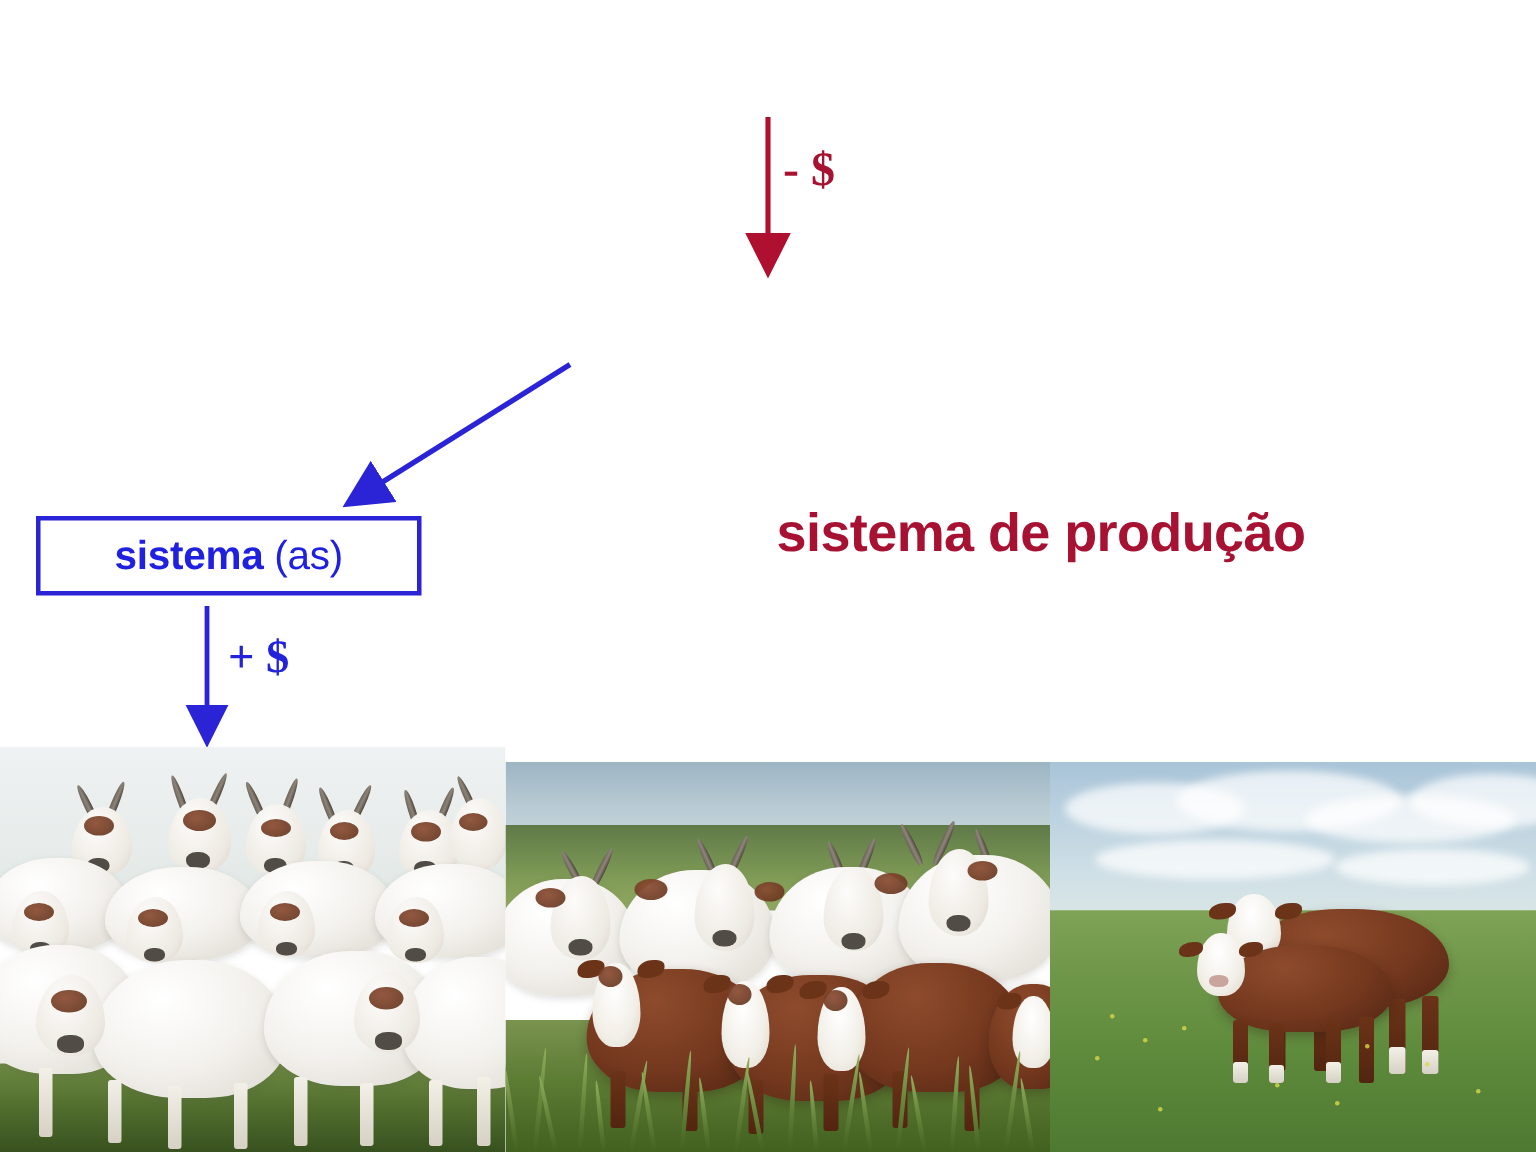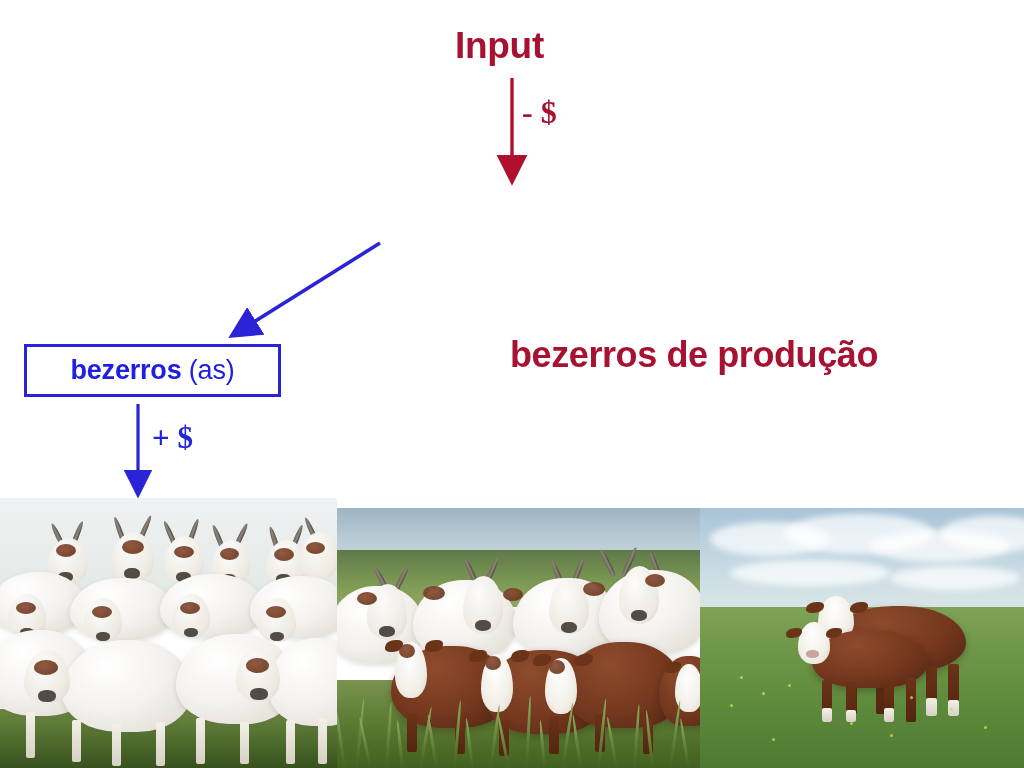--- a/index.html
+++ b/index.html
@@ -232,21 +232,20 @@
     background: linear-gradient(#6b3318, #52250f);
     border-radius: 2px;
   }
   .leg-w { background: linear-gradient(#f3f0e8, #d6d1c4); }
 </style>
 </head>
 <body>
 
 <div id="slide">
 
-  <div class="input-title">Input</div>
 
   <svg class="arrow-svg" style="left:490px; top:70px;" width="60" height="110">
     <defs>
       <marker id="ahRed" markerWidth="9" markerHeight="9" refX="3.2" refY="4.5" orient="auto">
         <path d="M0,0 L9,4.5 L0,9 z" fill="#B01030"></path>
       </marker>
     </defs>
     <line x1="22" y1="8" x2="22" y2="96" stroke="#B01030" stroke-width="3.4" marker-end="url(#ahRed)"></line>
   </svg>
 
@@ -257,37 +256,37 @@
     <defs>
       <marker id="ahBlue1" markerWidth="9" markerHeight="9" refX="3.2" refY="4.5" orient="auto">
         <path d="M0,0 L9,4.5 L0,9 z" fill="#2B23D6"></path>
       </marker>
     </defs>
     <line x1="150" y1="8" x2="16" y2="92" stroke="#2B23D6" stroke-width="3.6" marker-end="url(#ahBlue1)"></line>
   </svg>
 
   <div class="blue-box">
     <span class="blue-box-label">
-      <b>bezerros</b><span class="reg"> (as)</span>
+      <b>sistema</b><span class="reg"> (as)</span>
     </span>
   </div>
 
   <svg class="arrow-svg" style="left:120px; top:400px;" width="50" height="95">
     <defs>
       <marker id="ahBlue2" markerWidth="9" markerHeight="9" refX="3.2" refY="4.5" orient="auto">
         <path d="M0,0 L9,4.5 L0,9 z" fill="#2B23D6"></path>
       </marker>
     </defs>
     <line x1="18" y1="4" x2="18" y2="80" stroke="#2B23D6" stroke-width="3.2" marker-end="url(#ahBlue2)"></line>
   </svg>
 
   <div class="plus-dollar">+ $</div>
 
   <div class="headline">
-    <div>bezerros de produção</div>
+    <div>sistema de produção</div>
   </div>
 
   <div class="photo-strip">
 
     <div class="photo photo-1">
       <div class="ph-inner">
         <div class="sky-haze"></div>
         <div class="grass-1"></div>
 
         <div class="horn" style="left:56px;  top:24px; width:5px;  height:30px; transform:rotate(-26deg);"></div>

